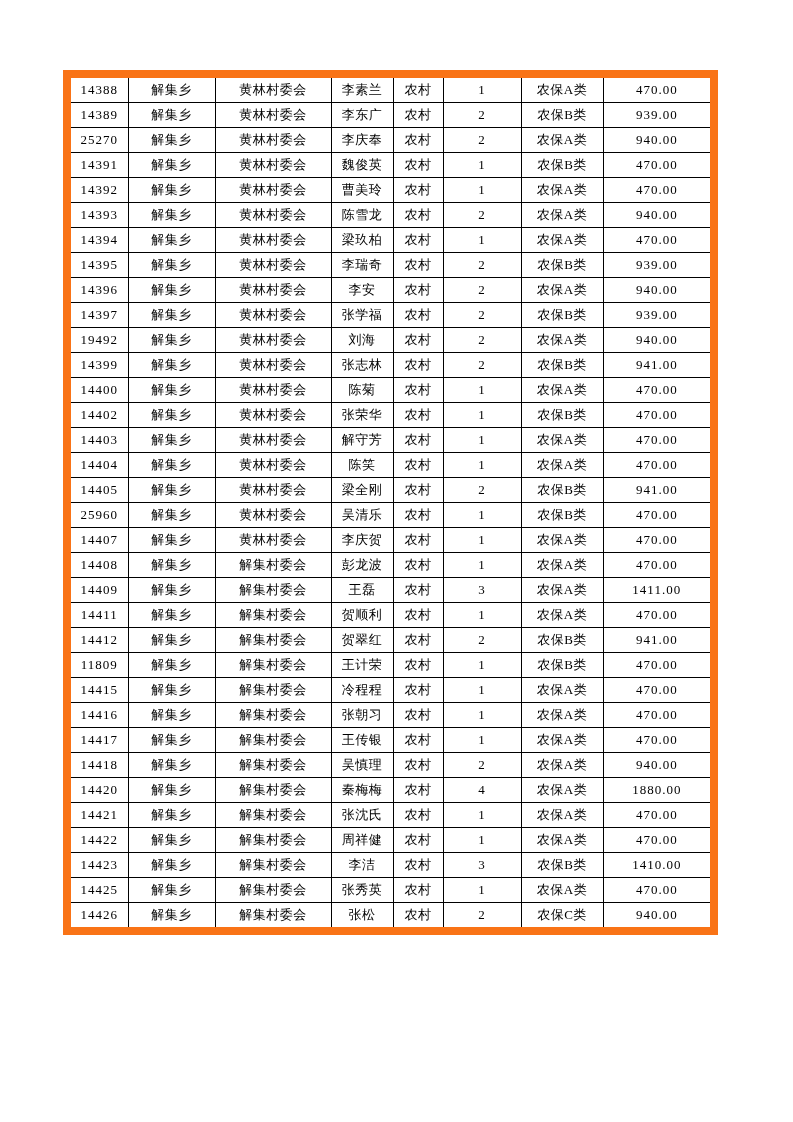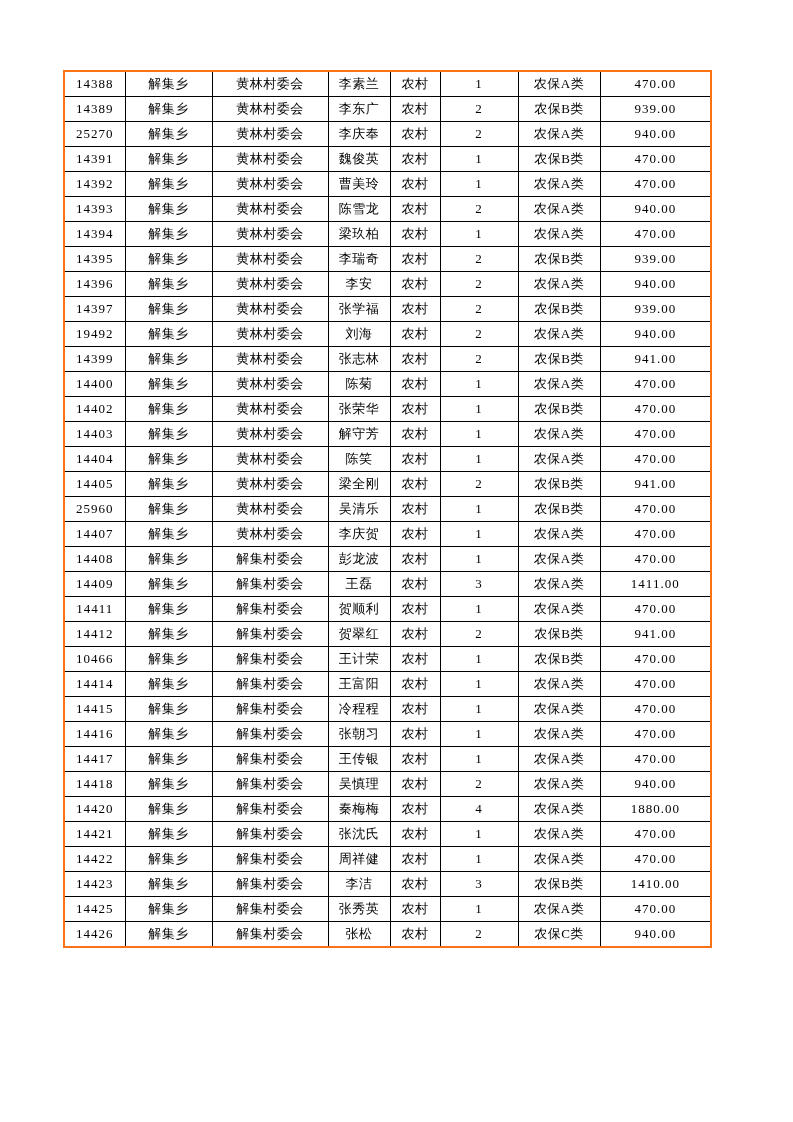--- a/index.html
+++ b/index.html
@@ -15,21 +15,21 @@
     overflow: hidden;
     font-family: "Liberation Serif", "DejaVu Serif", serif;
     color: #000000;
   }
   table.payout {
     position: absolute;
     left: 63px;
     top: 70px;
     border-collapse: collapse;
     table-layout: fixed;
-    border: 2px solid #f97316;
+    border: 8px solid #f97316;
   }
   table.payout td {
     border: 1px solid #000000;
     height: 24px;
     padding: 0;
     text-align: center;
     vertical-align: middle;
     font-size: 13px;
     line-height: 24px;
     white-space: nowrap;
@@ -284,37 +284,27 @@
           <td class="col-0">14412</td>
           <td class="col-1">解集乡</td>
           <td class="col-2">解集村委会</td>
           <td class="col-3">贺翠红</td>
           <td class="col-4">农村</td>
           <td class="col-5">2</td>
           <td class="col-6">农保B类</td>
           <td class="col-7">941.00</td>
         </tr>
         <tr>
-          <td class="col-0">10466</td>
+          <td class="col-0">11809</td>
           <td class="col-1">解集乡</td>
           <td class="col-2">解集村委会</td>
           <td class="col-3">王计荣</td>
           <td class="col-4">农村</td>
           <td class="col-5">1</td>
           <td class="col-6">农保B类</td>
-          <td class="col-7">470.00</td>
-        </tr>
-        <tr>
-          <td class="col-0">14414</td>
-          <td class="col-1">解集乡</td>
-          <td class="col-2">解集村委会</td>
-          <td class="col-3">王富阳</td>
-          <td class="col-4">农村</td>
-          <td class="col-5">1</td>
-          <td class="col-6">农保A类</td>
           <td class="col-7">470.00</td>
         </tr>
         <tr>
           <td class="col-0">14415</td>
           <td class="col-1">解集乡</td>
           <td class="col-2">解集村委会</td>
           <td class="col-3">冷程程</td>
           <td class="col-4">农村</td>
           <td class="col-5">1</td>
           <td class="col-6">农保A类</td>

